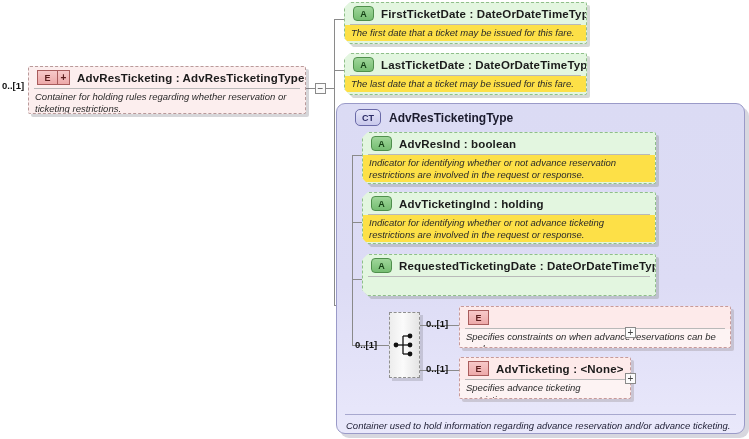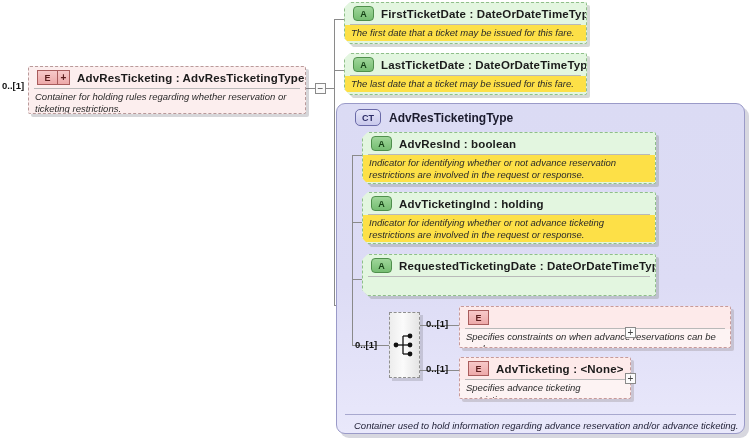--- a/index.html
+++ b/index.html
@@ -98,21 +98,21 @@
   .icon-ct{
     width:24px;height:15px;border-radius:5px;
     background:linear-gradient(#e6e6f8,#c9c9ec);
     border:1px solid #6a6aa8;
     display:flex;align-items:center;justify-content:center;
     font-size:9px;font-weight:bold;color:#2d2d66;
   }
   .ct-title{font-size:12px;font-weight:bold;color:#1b1b2e;}
   .ct-foot-rule{position:absolute;left:9px;right:9px;bottom:19px;height:1px;background:#a8a8cf;}
   .ct-foot{
-    position:absolute;left:18px;bottom:3px;
+    position:absolute;left:10px;bottom:3px;
     font-size:9.5px;font-style:italic;color:#24243a;
   }
 
   
   .mg{position:absolute;}
   .mg .mgshadow{position:absolute;left:3px;top:3px;right:-3px;bottom:-3px;background:rgba(120,120,130,.28);}
   .mg .mgbody{
     position:absolute;inset:0;
     background:linear-gradient(90deg,#ededed,#fbfbfb 45%,#e4e4e4);
     border:1px dashed #8f8f8f;

